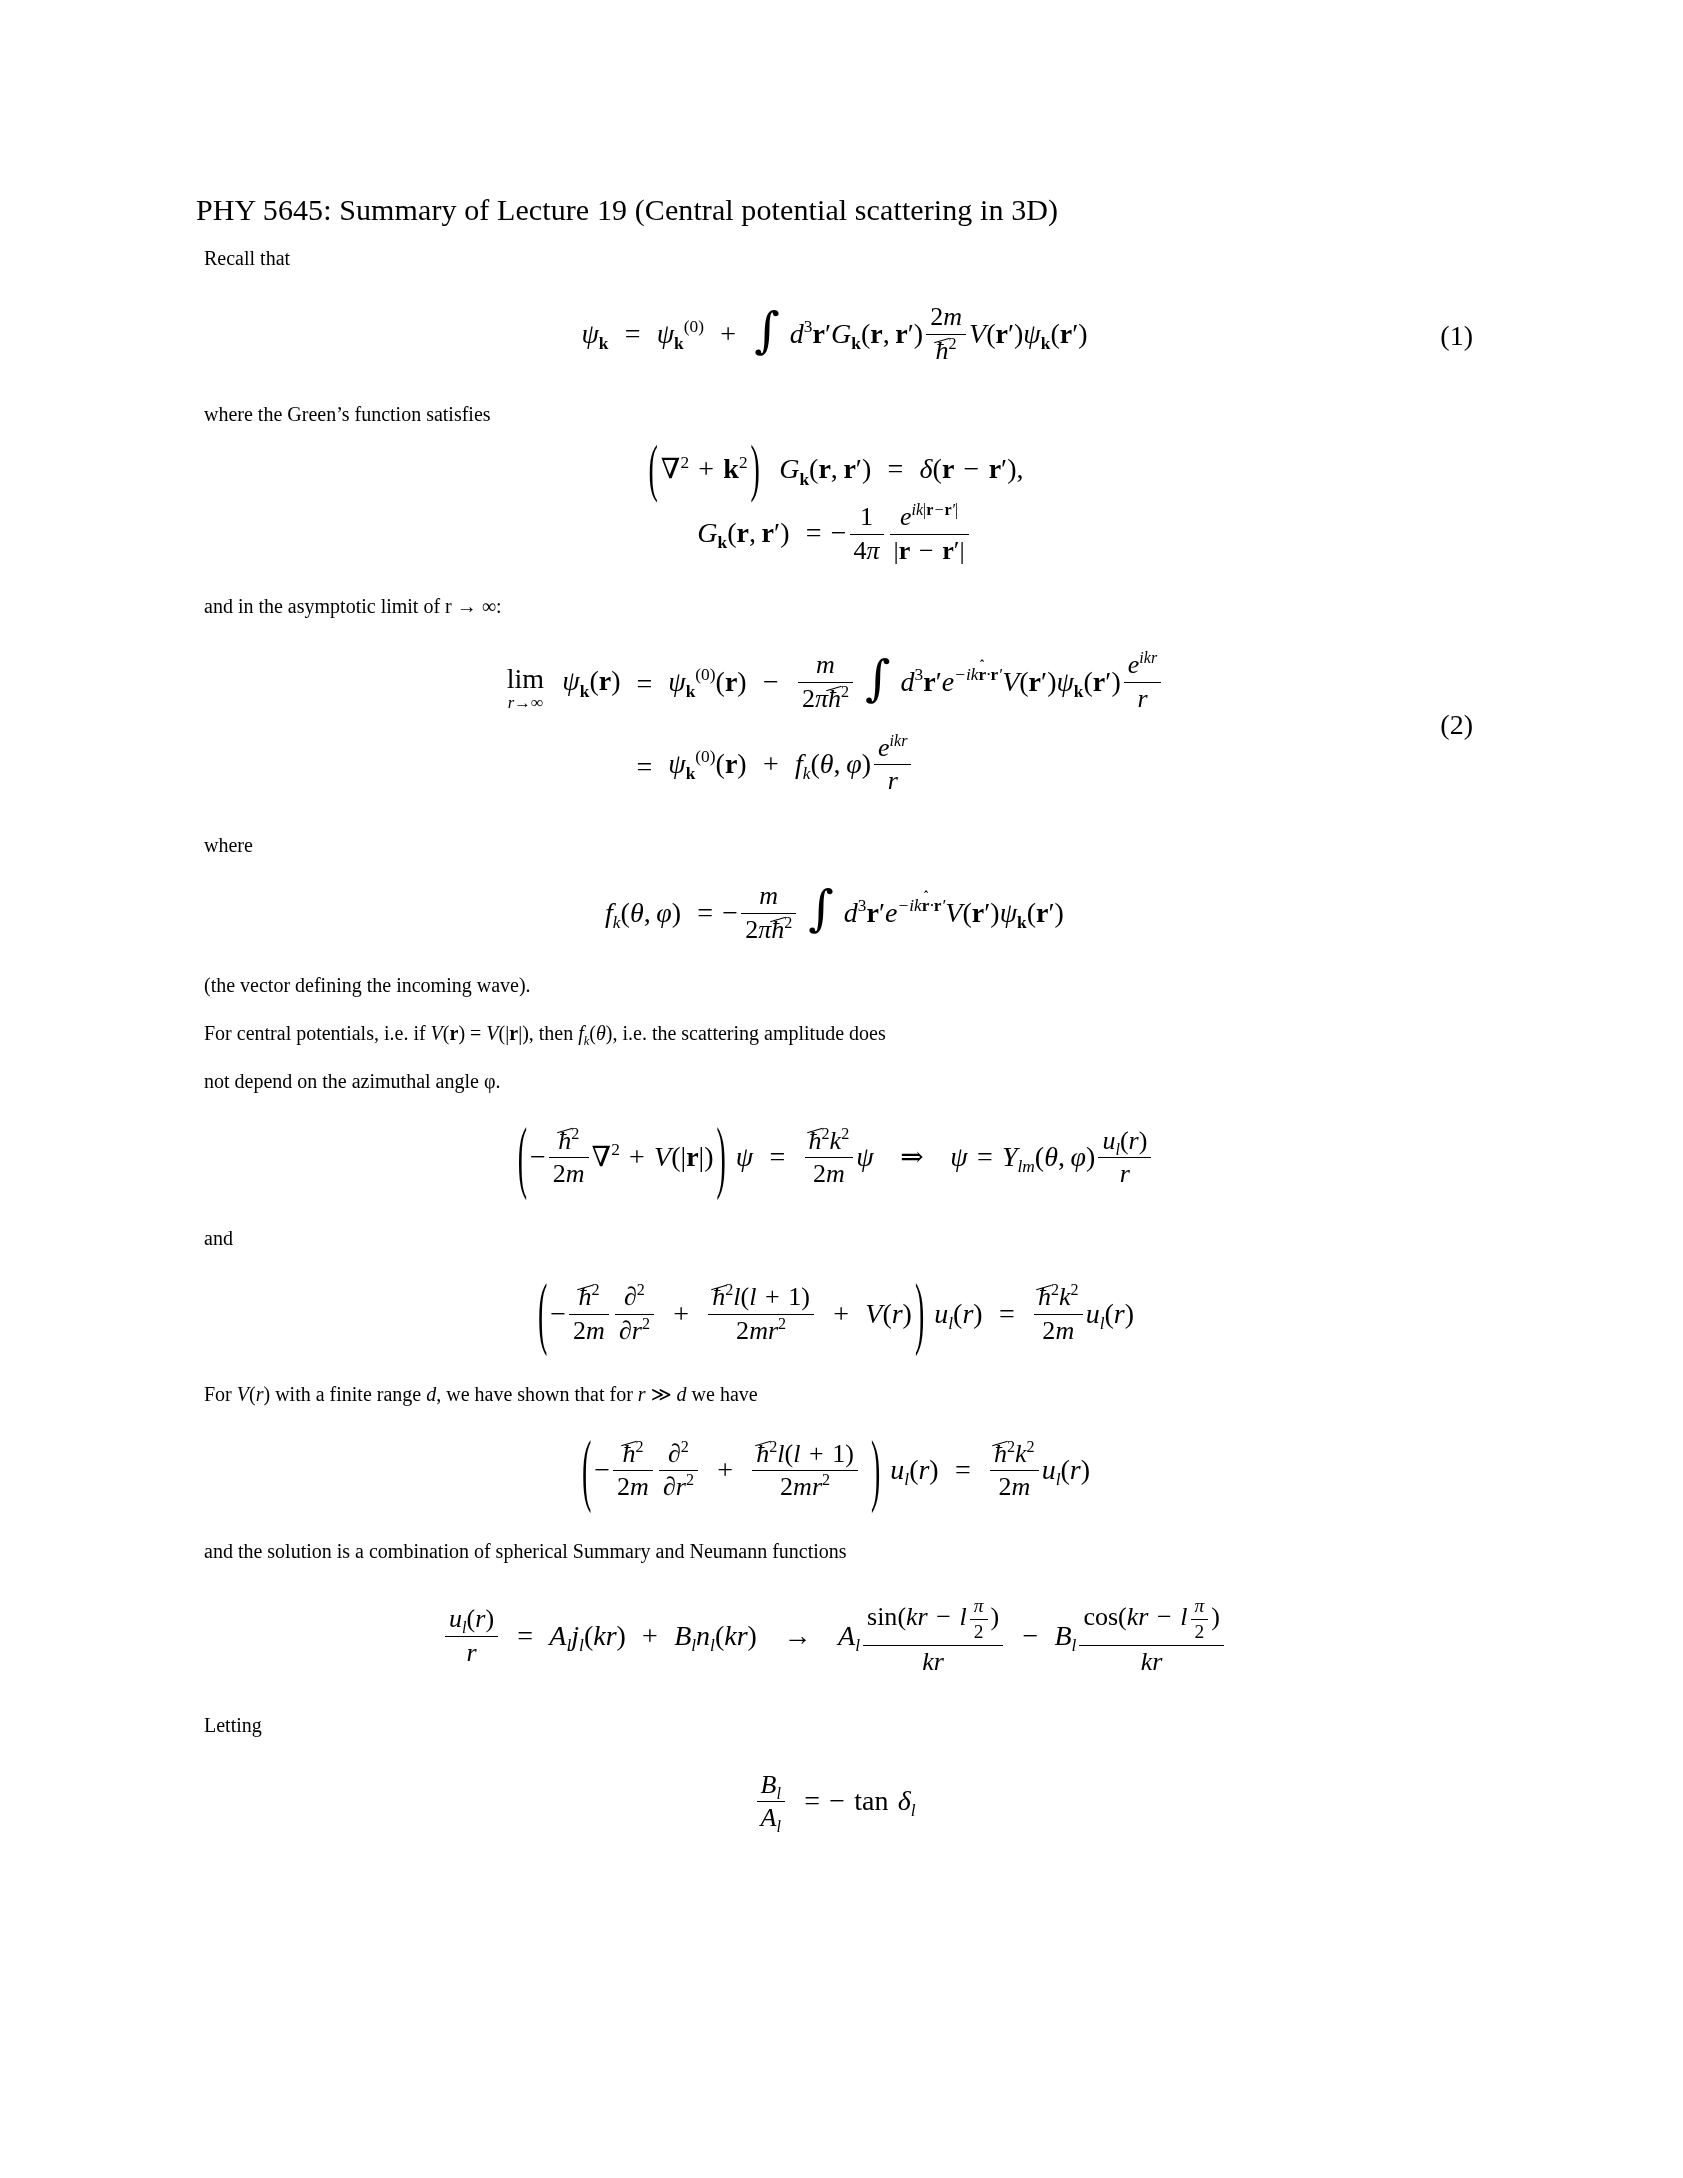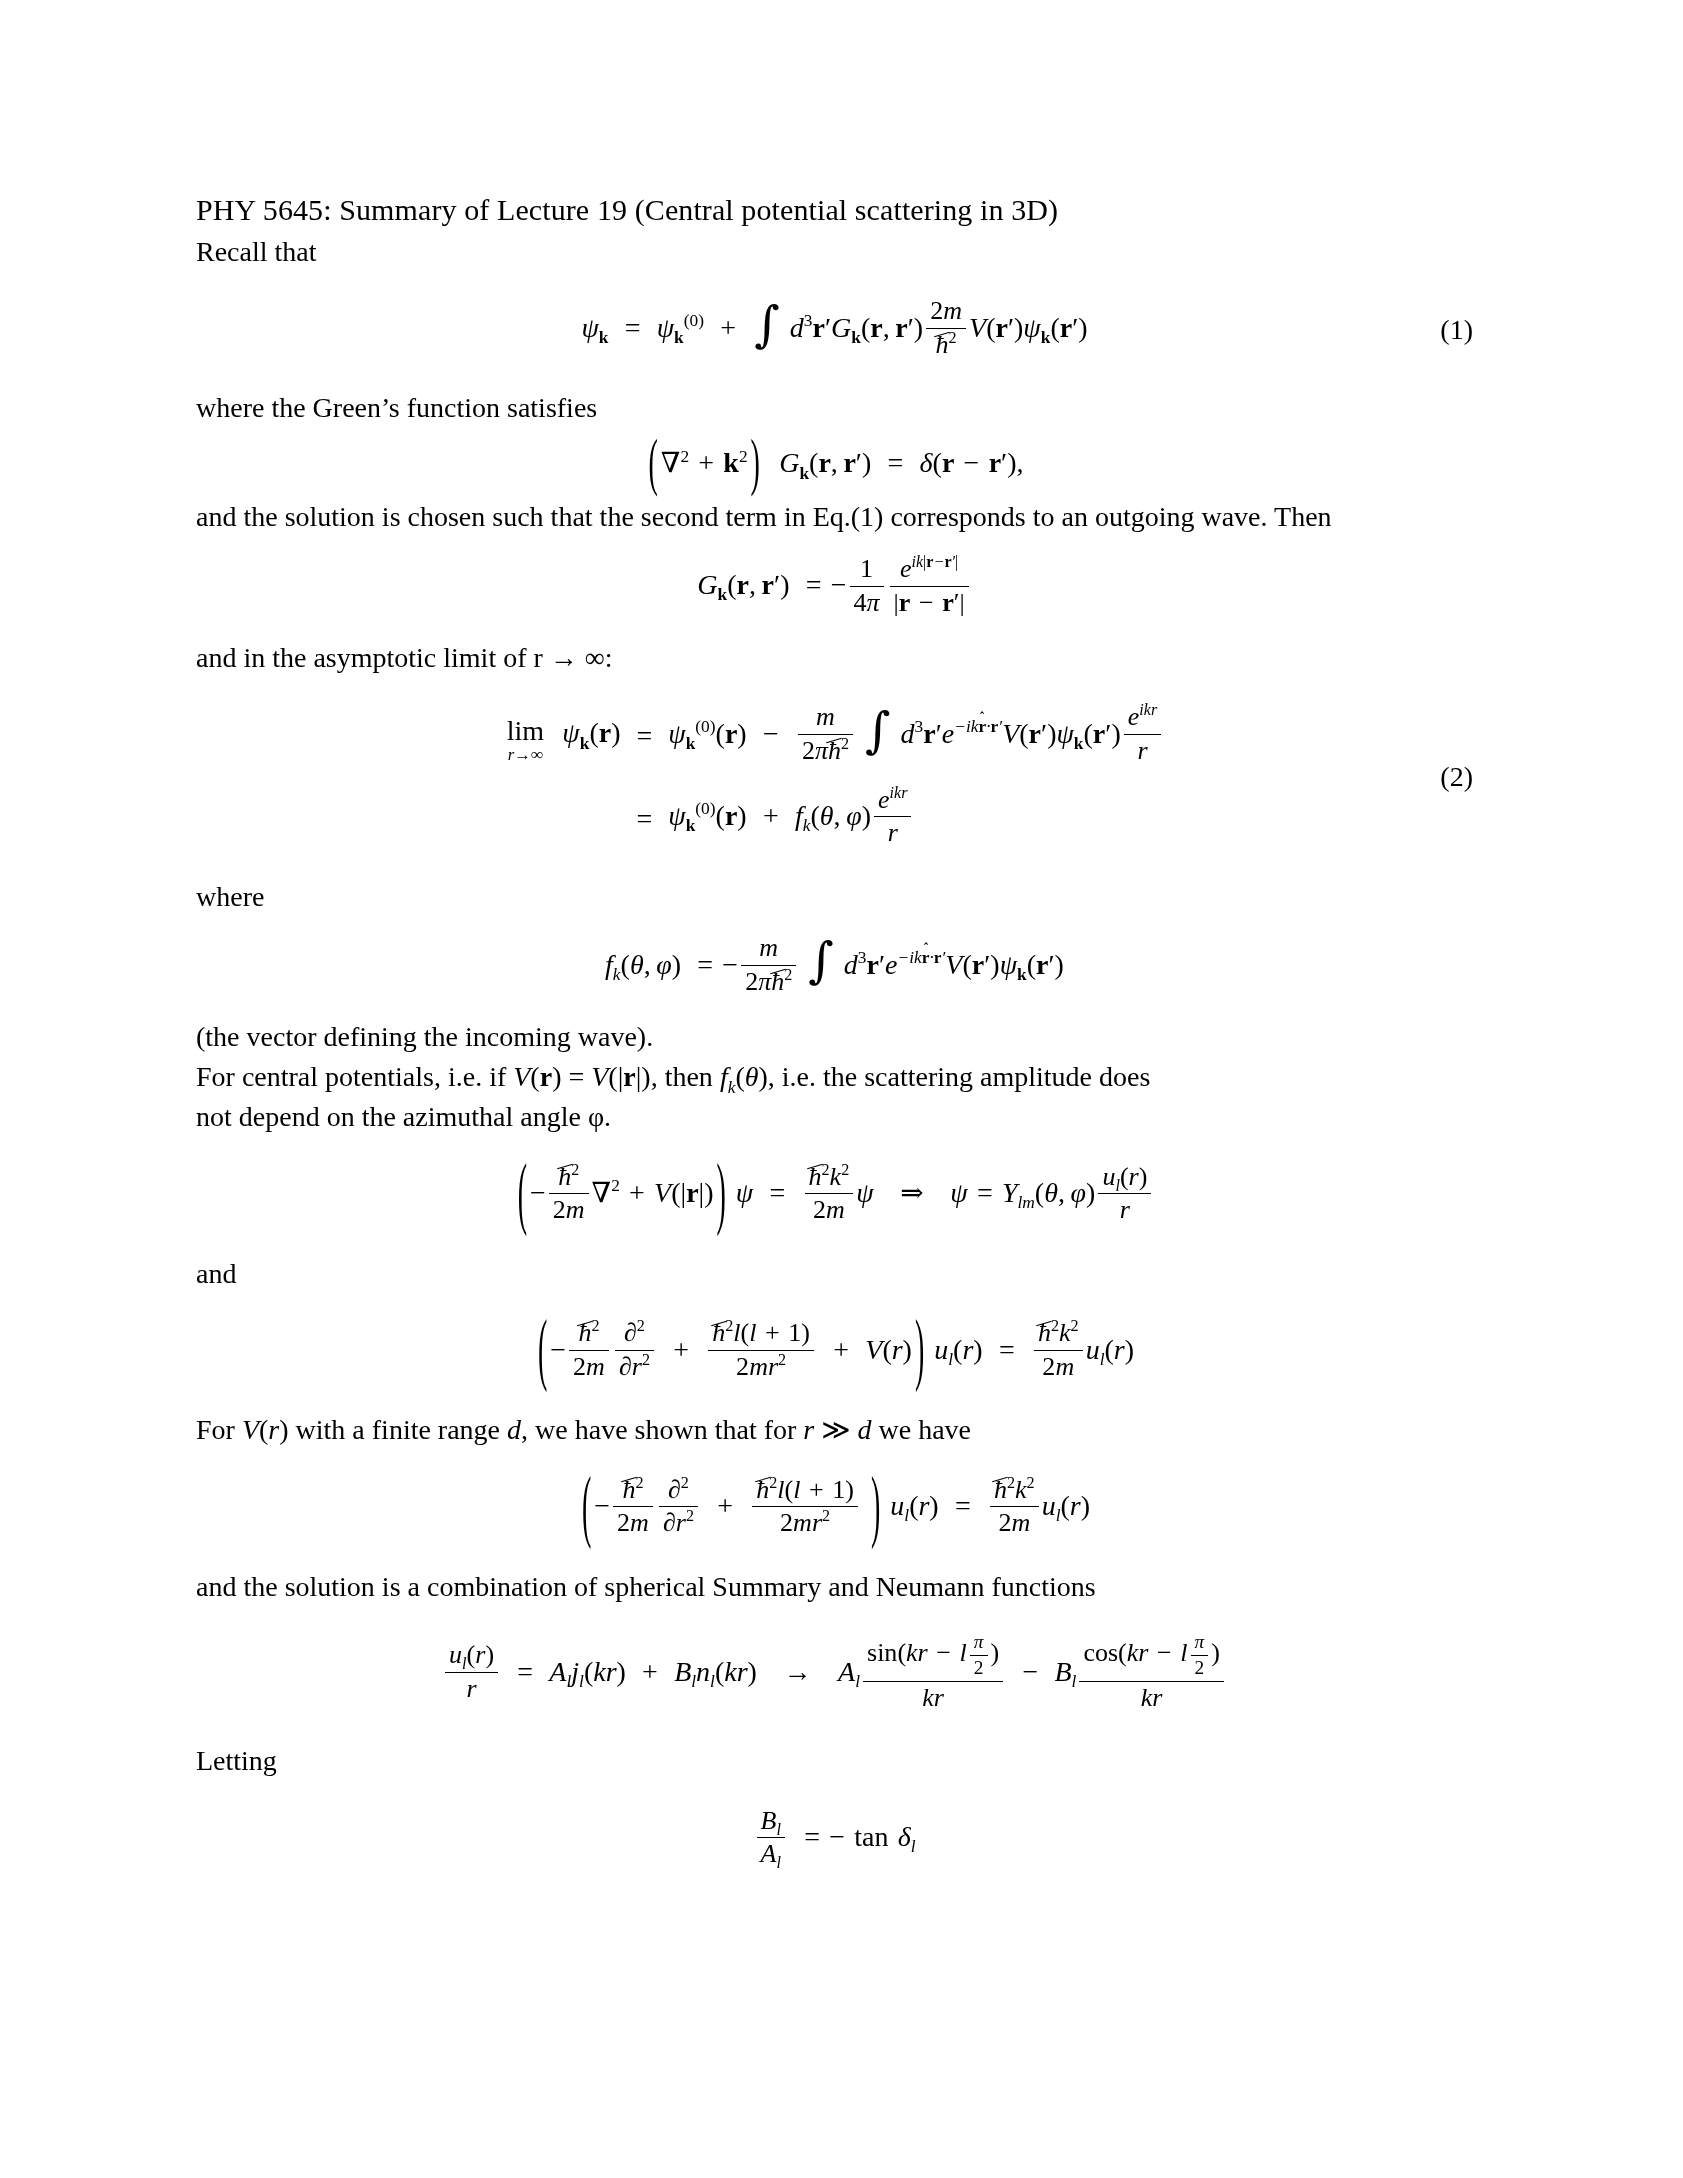--- a/index.html
+++ b/index.html
@@ -29,23 +29,23 @@
     width: 1277px;
   }
   .doc-title {
     font-size: 30px;
     line-height: 40px;
     letter-spacing: 0.1px;
     white-space: nowrap;
     margin: 0 0 2px 0;
   }
   .para {
-    font-size: 28px;
+    font-size: 20px;
     line-height: 40px;
-    margin: 0;
+    margin: 8px;
     text-align: left;
   }
   .para.justify {
     text-align: justify;
     text-align-last: left;
   }
 
   
   .eqblock {
     position: relative;
@@ -204,21 +204,20 @@
 
     <div class="eqblock pad-s">
       <span class="m">
         <span class="paren">(</span><span class="up">∇</span><sup class="sn">2</sup><span class="sp"></span>+<span class="sp"></span><span class="bf">k</span><sup class="sn">2</sup><span class="paren">)</span>
         <span class="sp"></span><i class="v">G</i><sub class="bfsub">k</sub><span class="up">(</span><span class="bf">r</span><span class="up">, </span><span class="bf">r</span>′<span class="up">)</span>
         <span class="sp"></span>=<span class="sp"></span>
         <i class="v">δ</i><span class="up">(</span><span class="bf">r</span><span class="sp"></span>−<span class="sp"></span><span class="bf">r</span>′<span class="up">),</span>
       </span>
     </div>
 
-    <p class="para justify">and the solution is chosen such that the second term in Eq.(1) corresponds to an outgoing wave. Then</p>
 
     <div class="eqblock pad-s">
       <span class="m">
         <i class="v">G</i><sub class="bfsub">k</sub><span class="up">(</span><span class="bf">r</span><span class="up">, </span><span class="bf">r</span>′<span class="up">)</span>
         <span class="sp"></span>=<span class="sp"></span>−<span class="frac">
             <span class="num">1</span>
             <span class="den">4<i class="v">π</i></span>
           </span><span class="frac">
             <span class="num"><i class="v">e</i><sup class="s"><i>ik</i><span class="abs">|</span><span class="bf">r</span>−<span class="bf">r</span>′<span class="abs">|</span></sup></span>
             <span class="den"><span class="abs">|</span><span class="bf">r</span><span class="sp"></span>−<span class="sp"></span><span class="bf">r</span>′<span class="abs">|</span></span>

